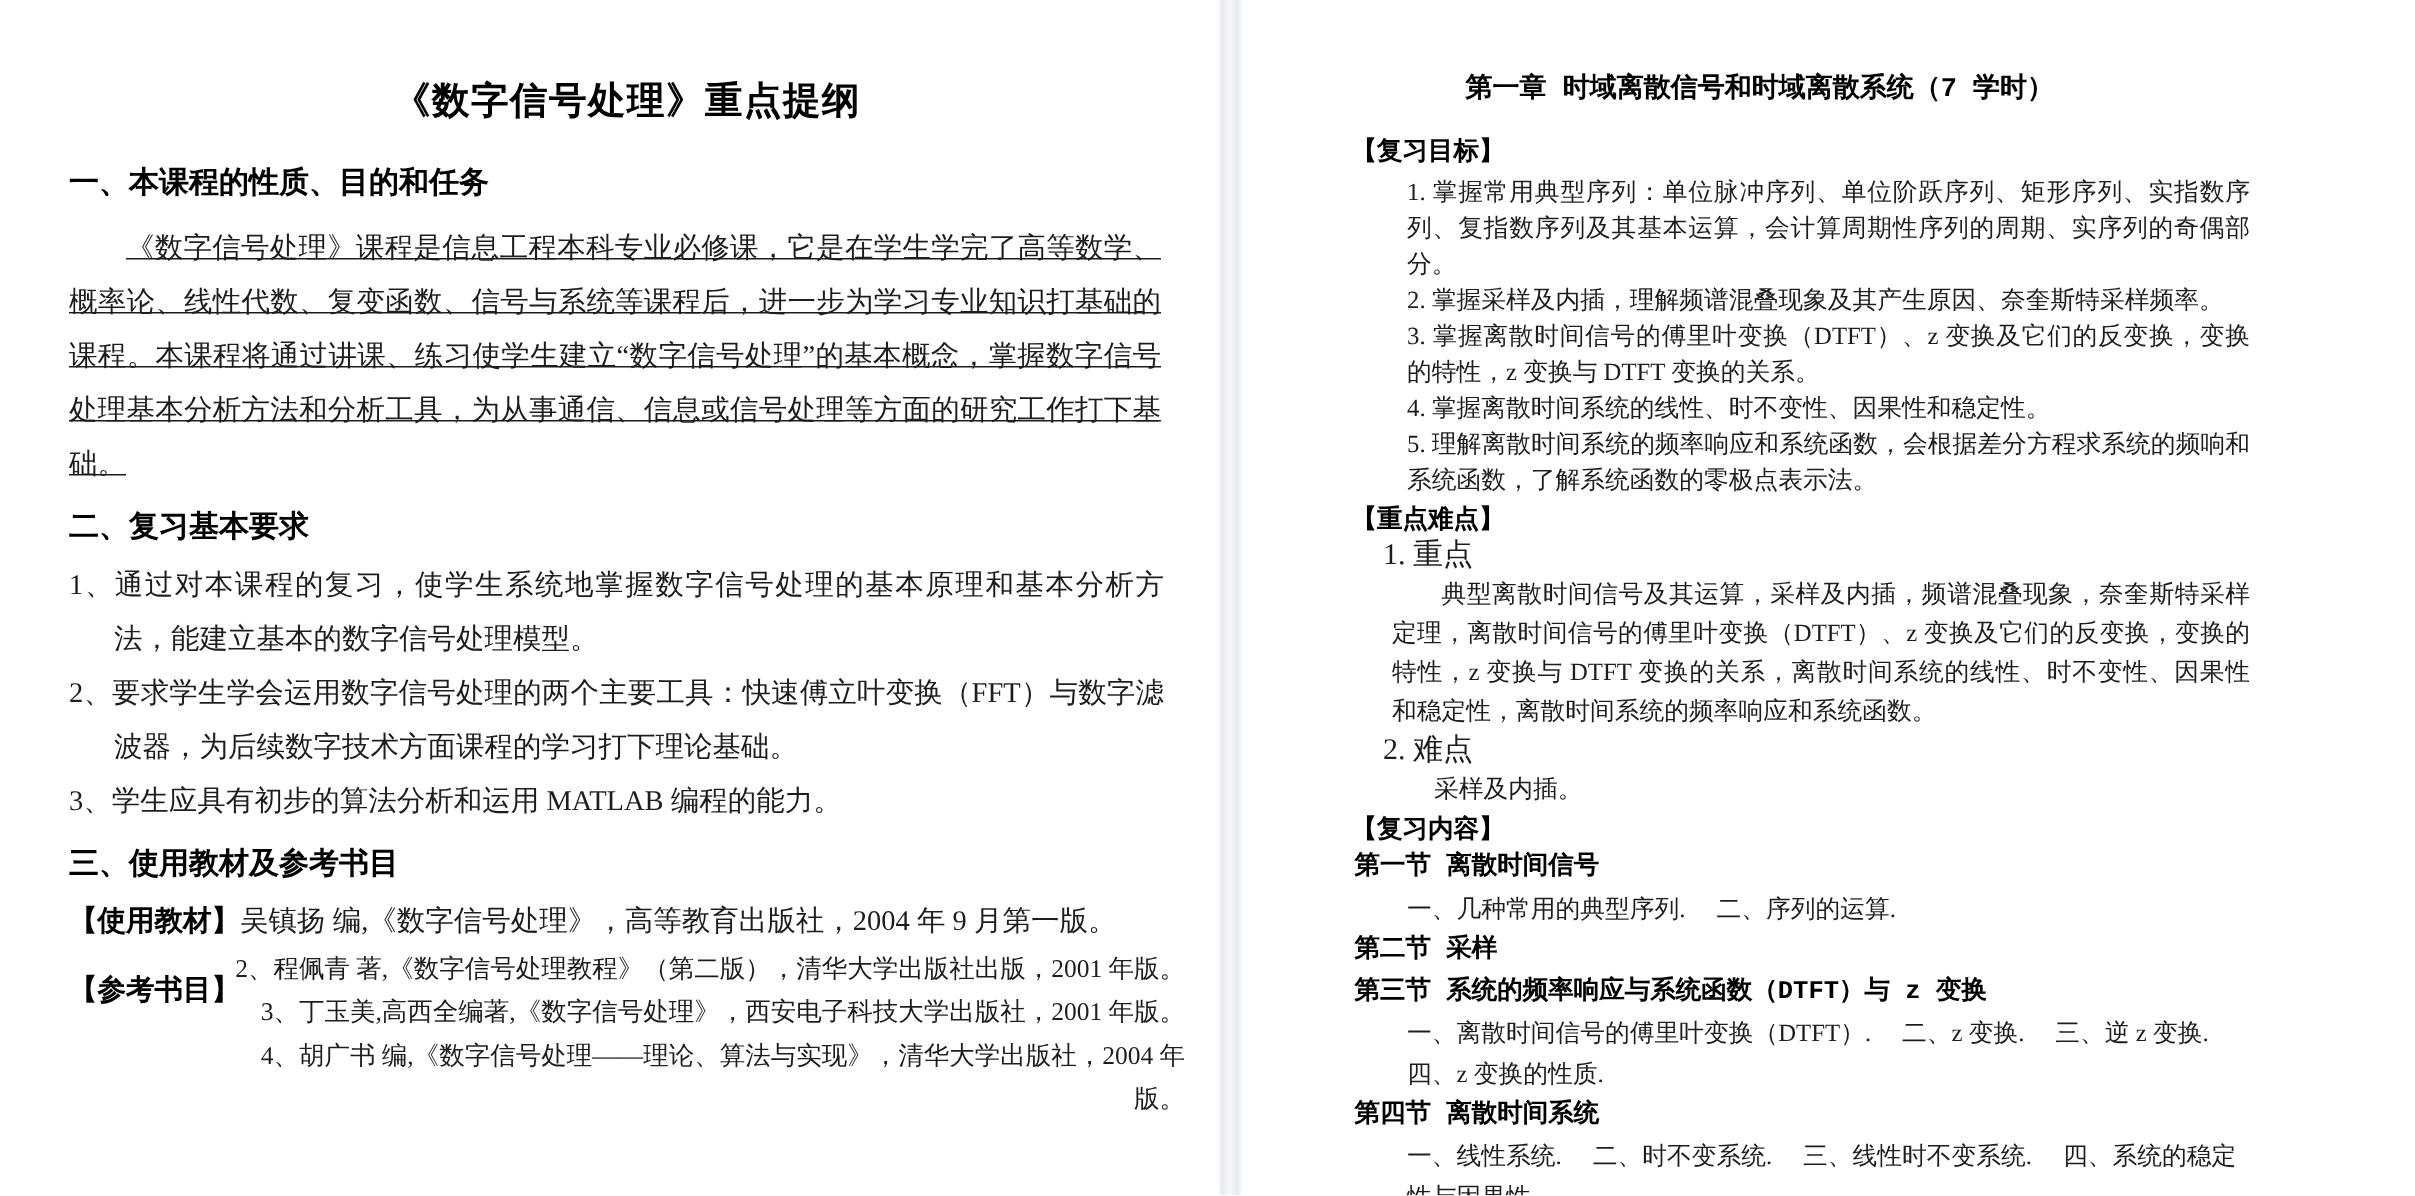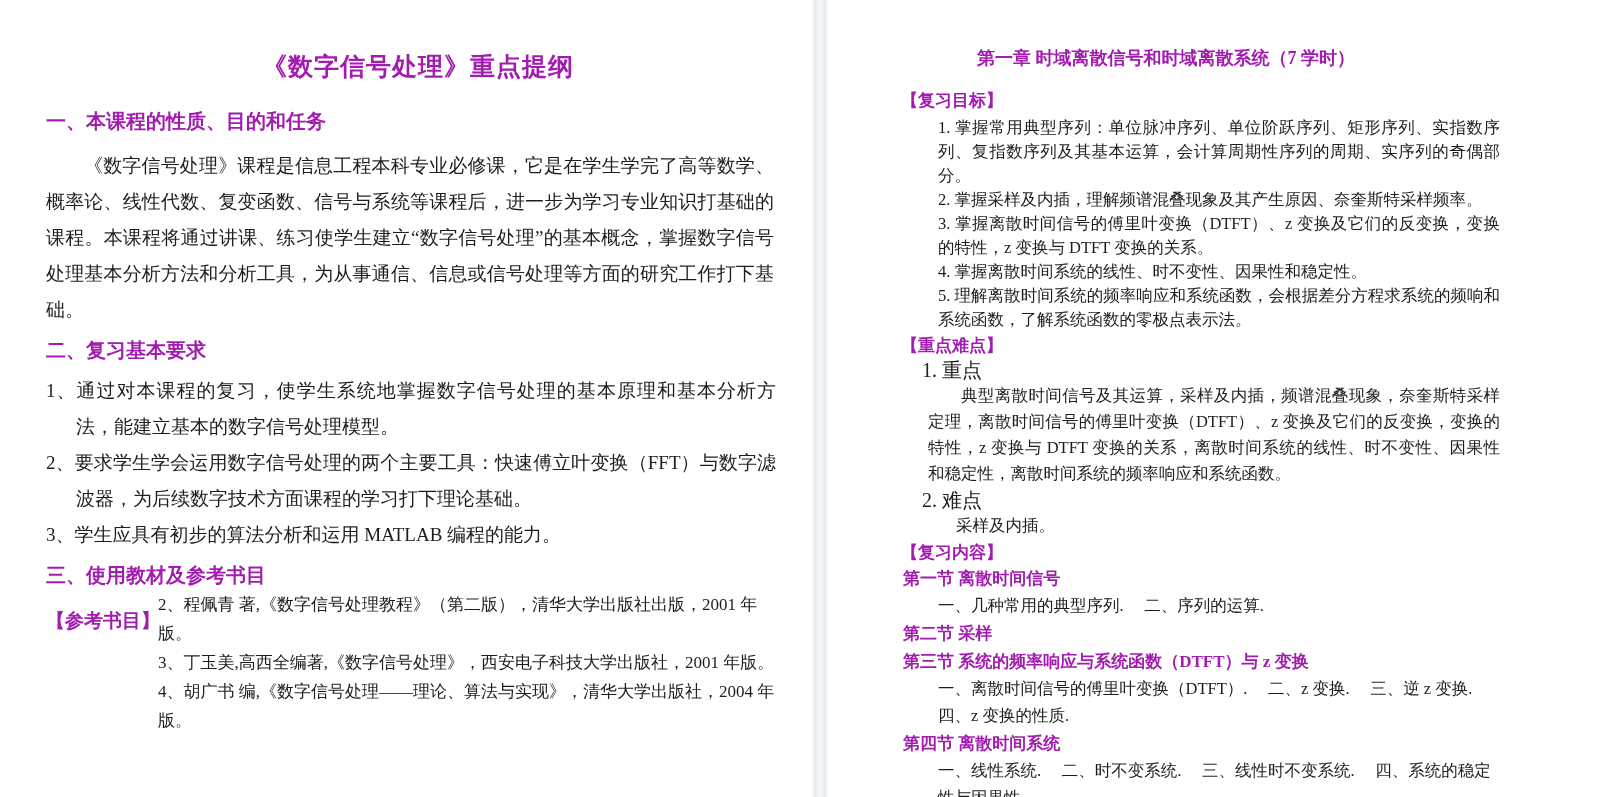--- a/index.html
+++ b/index.html
@@ -23,52 +23,53 @@
   .page-right { left: 828px; width: 680px; padding: 46px 8px 0 73px; }
   .page-gap {
     position: absolute;
     left: 812px;
     top: 0;
     width: 16px;
     height: 797px;
     background: linear-gradient(90deg, #fdfdfe 0%, #e6e9ee 18%, #f5f7fa 50%, #e6e9ee 82%, #fdfdfe 100%);
   }
   .hd {
-    font-family: Liberation Serif, serif;
+    font-family: Liberation Mono, monospace;
     font-weight: bold;
-    color: #a21caf;
+    color: #000000;
   }
 
   
   .doc-title   { font-size: 25px; text-align: center; letter-spacing: 1px; }
   .l-heading   { font-size: 20px; margin-top: 25px; }
   .l-heading-2 { font-size: 20px; margin-top: 9px;  }
   .l-heading-3 { font-size: 20px; margin-top: 9px;  }
   .l-para {
     font-size: 19px; line-height: 36px;
     text-align: justify; text-indent: 2em;
     margin: 13px 16px 0 0;
+    text-decoration: underline;
   }
   .l-items { margin-top: 9px; }
   .l-item {
     font-size: 19px; line-height: 36px;
     text-align: justify;
     padding-left: 30px; text-indent: -30px;
     margin-right: 14px;
   }
   .book-line { margin-top: 11px; font-size: 19px; line-height: 30px; }
   .book-line .b-label { font-size: 19px; }
   .refs {
     position: relative;
     padding-left: 92px;
     margin-top: 1px;
     font-size: 17px; line-height: 29px;
   }
   .refs .b-label { position: absolute; left: 0; top: 16px; font-size: 19px; }
-  .ref-item.shift { margin-left: 20px; }
+  .ref-item.shift { margin-left: 4px; text-align: right; }
 
   
   .ch-title  { font-size: 18px; margin-left: 76px; }
   .r-label   { font-size: 17px; margin-top: 19px; }
   .r-label-tight { font-size: 17px; margin-top: 2px; }
   .goals { margin-top: 4px; }
   .goal {
     font-size: 16.5px; line-height: 24px;
     margin-left: 37px; text-align: justify;
   }
@@ -94,20 +95,23 @@
     <div class="l-para">《数字信号处理》课程是信息工程本科专业必修课，它是在学生学完了高等数学、概率论、线性代数、复变函数、信号与系统等课程后，进一步为学习专业知识打基础的课程。本课程将通过讲课、练习使学生建立“数字信号处理”的基本概念，掌握数字信号处理基本分析方法和分析工具，为从事通信、信息或信号处理等方面的研究工作打下基础。</div>
 
     <div class="l-heading-2 hd">二、复习基本要求</div>
     <div class="l-items">
       <div class="l-item">1、通过对本课程的复习，使学生系统地掌握数字信号处理的基本原理和基本分析方法，能建立基本的数字信号处理模型。</div>
       <div class="l-item">2、要求学生学会运用数字信号处理的两个主要工具：快速傅立叶变换（FFT）与数字滤波器，为后续数字技术方面课程的学习打下理论基础。</div>
       <div class="l-item">3、学生应具有初步的算法分析和运用 MATLAB 编程的能力。</div>
     </div>
 
     <div class="l-heading-3 hd">三、使用教材及参考书目</div>
+    <div class="book-line">
+      <span class="b-label hd">【使用教材】</span><span>吴镇扬 编,《数字信号处理》，高等教育出版社，2004 年 9 月第一版。</span>
+    </div>
     <div class="refs">
       <span class="b-label hd">【参考书目】</span>
       <div class="ref-item shift">2、程佩青 著,《数字信号处理教程》（第二版），清华大学出版社出版，2001 年版。</div>
       <div class="ref-item shift">3、丁玉美,高西全编著,《数字信号处理》，西安电子科技大学出版社，2001 年版。</div>
       <div class="ref-item shift">4、胡广书 编,《数字信号处理——理论、算法与实现》，清华大学出版社，2004 年版。</div>
 
     </div>
 
   </div>
 

